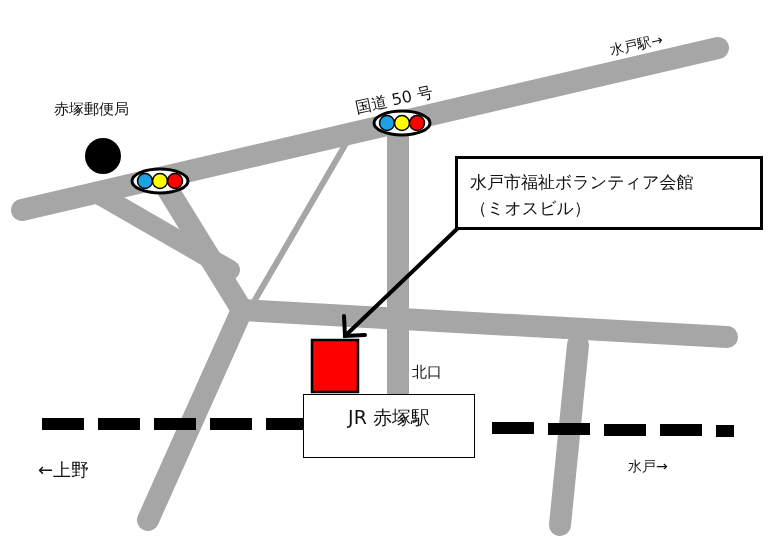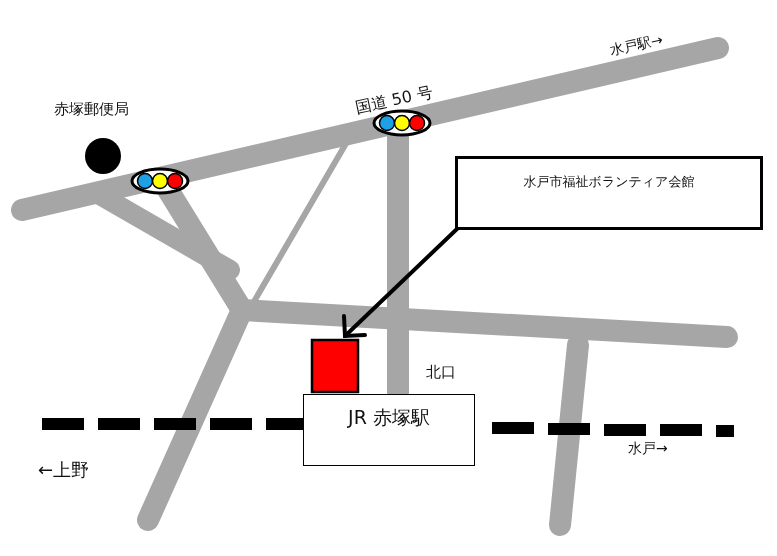--- a/index.html
+++ b/index.html
@@ -2,22 +2,22 @@
 <html><head>
 <meta charset="utf-8">
 <style>
   html, body { margin: 0; padding: 0; background: #ffffff; }
   body { width: 777px; height: 556px; position: relative; overflow: hidden;
          font-family: "DejaVu Sans", "Liberation Sans", sans-serif; }
   #map { position: absolute; left: 0; top: 0; }
   .label { position: absolute; color: #111; font-size: 15px; white-space: nowrap; }
   .callout { position: absolute; left: 455px; top: 156px; width: 308px; height: 74px;
              border: 3px solid #000; background: #fff; box-sizing: border-box;
-             padding: 10px 12px 0 12px; font-size: 13px; line-height: 26px; color: #111; text-align: center; }
-  .station { position: absolute; left: 303px; top: 394px; width: 172px; height: 72px;
+             padding: 10px 12px 0 12px; font-size: 17px; line-height: 26px; color: #111; }
+  .station { position: absolute; left: 303px; top: 394px; width: 172px; height: 64px;
              border: 1.5px solid #000; background: #fff; box-sizing: border-box;
              text-align: center; line-height: 44px; font-size: 19px; color: #111; }
   .rot-left { transform: rotate(-12deg); transform-origin: left bottom; }
 </style>
 </head>
 <body>
 
 <svg id="map" width="777" height="556" viewBox="0 0 777 556">
   <g stroke="#a6a6a6" stroke-linecap="round" fill="none">
 
@@ -71,23 +71,24 @@
 
   <g stroke="#000" stroke-width="4" fill="none" stroke-linecap="round">
     <line x1="458" y1="228" x2="345" y2="336"></line>
     <polyline points="344,316 345,336 365,335"></polyline>
   </g>
 </svg>
 
 <div class="label" style="left:54px; top:100px;text-align:right;">赤塚郵便局</div>
 <div class="label rot-left" style="left:358px; top:98px; font-size:16px;">国道 50 号</div>
 <div class="label rot-left" style="left:612px; top:42px; font-size:14px;">水戸駅→</div>
-<div class="label" style="left:426px; top:363px;">北口</div>
+<div class="label" style="left:412px; top:363px;">北口</div>
 <div class="label" style="left:38px; top:458px; font-size:18px;">←上野</div>
-<div class="label" style="left:628px; top:440px; font-size:14px;">水戸→</div>
+<div class="label" style="left:628px; top:458px; font-size:14px;">水戸→</div>
 
 <div class="callout">
   <div>水戸市福祉ボランティア会館</div>
+  <div>（ミオスビル）</div>
 </div>
 
 <div class="station">
   <span>JR 赤塚駅</span>
 </div>
 
 </body></html>

